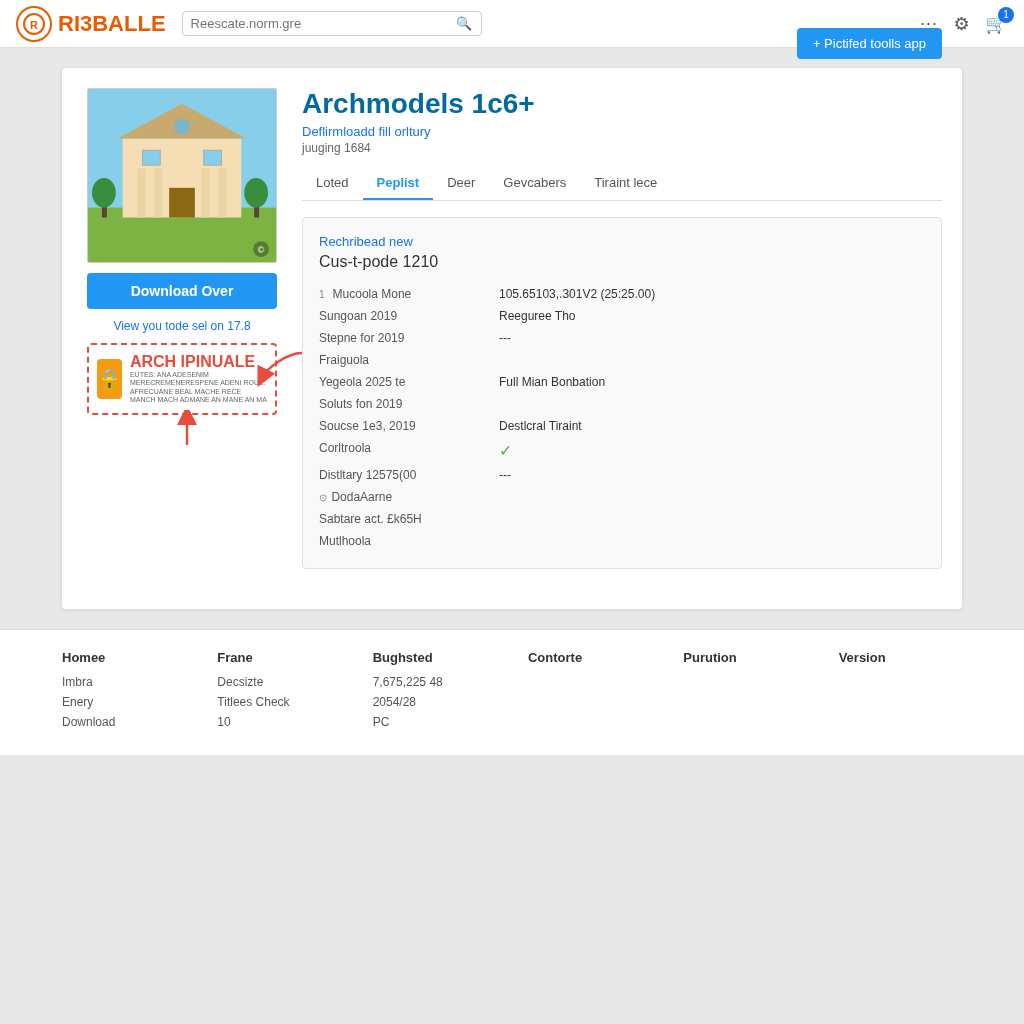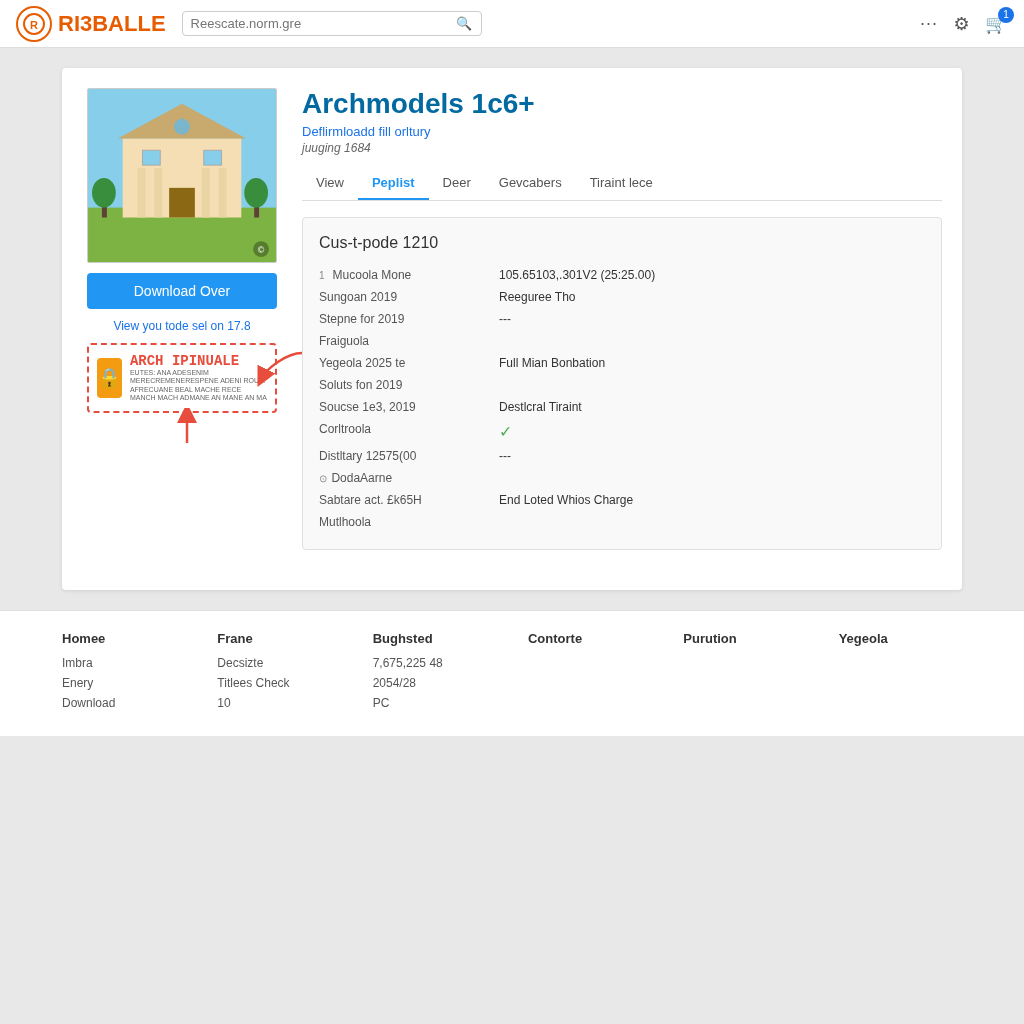--- a/index.html
+++ b/index.html
@@ -115,21 +115,21 @@
       width: 100%;
       height: 100%;
     }
     .download-btn {
       background: #2196F3;
       color: #fff;
       border: none;
       border-radius: 4px;
       padding: 10px 30px;
       font-size: 14px;
-      font-weight: normal;
+      font-weight: bold;
       cursor: pointer;
       width: 190px;
     }
     .view-link {
       color: #1a73e8;
       font-size: 12px;
       text-decoration: none;
       cursor: pointer;
     }
     .promo-box {
@@ -146,24 +146,23 @@
       width: 40px;
       height: 40px;
       background: #f39c12;
       border-radius: 4px;
       display: flex;
       align-items: center;
       justify-content: center;
       font-size: 20px;
     }
     .promo-text {
-      font-size: 14px;
+      font-size: 16px;
       color: #e74c3c;
       font-weight: bold;
-      font-family: Liberation Mono, monospace;
     }
     .promo-subtitle {
       font-size: 7px;
       color: #666;
       line-height: 1.2;
     }
 
     
     .product-right {
       flex: 1;
@@ -176,21 +175,20 @@
     }
     .product-subtitle {
       color: #1a73e8;
       font-size: 13px;
       margin-bottom: 2px;
     }
     .product-meta {
       color: #666;
       font-size: 12px;
       margin-bottom: 12px;
-      font-style: italic;
     }
     .action-btn {
       background: #2196F3;
       color: #fff;
       border: none;
       border-radius: 4px;
       padding: 8px 16px;
       font-size: 13px;
       cursor: pointer;
       float: right;
@@ -385,31 +383,33 @@
         </div>
       </div>
 
       <div class="product-right">
         <div style="display:flex; justify-content:space-between; align-items:flex-start;">
           <div>
             <div class="product-title">Archmodels 1c6+</div>
             <div class="product-subtitle">Deflirmloadd fill orltury</div>
             <div class="product-meta">juuging 1684</div>
           </div>
+          <button class="action-btn">+ Pictifed toolls app</button>
         </div>
 
         <div class="tabs">
-          <div class="tab">View</div>
+          <div class="tab">Loted</div>
           <div class="tab active">Peplist</div>
           <div class="tab">Deer</div>
           <div class="tab">Gevcabers</div>
           <div class="tab">Tiraint lece</div>
         </div>
 
         <div class="info-panel">
+          <div class="info-section-title">Rechribead new</div>
           <div class="info-main-title">Cus-t-pode 1210</div>
 
           <div class="info-row">
             <div class="info-label"><span class="dot-marker">1</span> Mucoola Mone</div>
             <div class="info-value">105.65103,.301V2 (25:25.00)</div>
           </div>
           <div class="info-row">
             <div class="info-label">Sungoan 2019</div>
             <div class="info-value">Reeguree Tho</div>
           </div>
@@ -440,21 +440,20 @@
           <div class="info-row">
             <div class="info-label">Distltary 12575(00</div>
             <div class="info-value">---</div>
           </div>
           <div class="info-row">
             <div class="info-label"><span style="font-size:10px; color:#888;">⊙</span> DodaAarne</div>
             <div class="info-value"></div>
           </div>
           <div class="info-row">
             <div class="info-label">Sabtare act. £k65H</div>
-            <div class="info-value">End Loted Whios Charge</div>
           </div>
           <div class="info-row">
             <div class="info-label">Mutlhoola</div>
             <div class="info-value"></div>
           </div>
         </div>
       </div>
     </div>
   </div>
 </div>
@@ -485,17 +484,17 @@
 
     <div class="footer-col">
       <div class="footer-header">Contorte</div>
     </div>
 
     <div class="footer-col">
       <div class="footer-header">Purution</div>
     </div>
 
     <div class="footer-col">
-      <div class="footer-header">Yegeola</div>
+      <div class="footer-header">Version</div>
     </div>
 
   </div>
 </div>
 
 </body></html>

